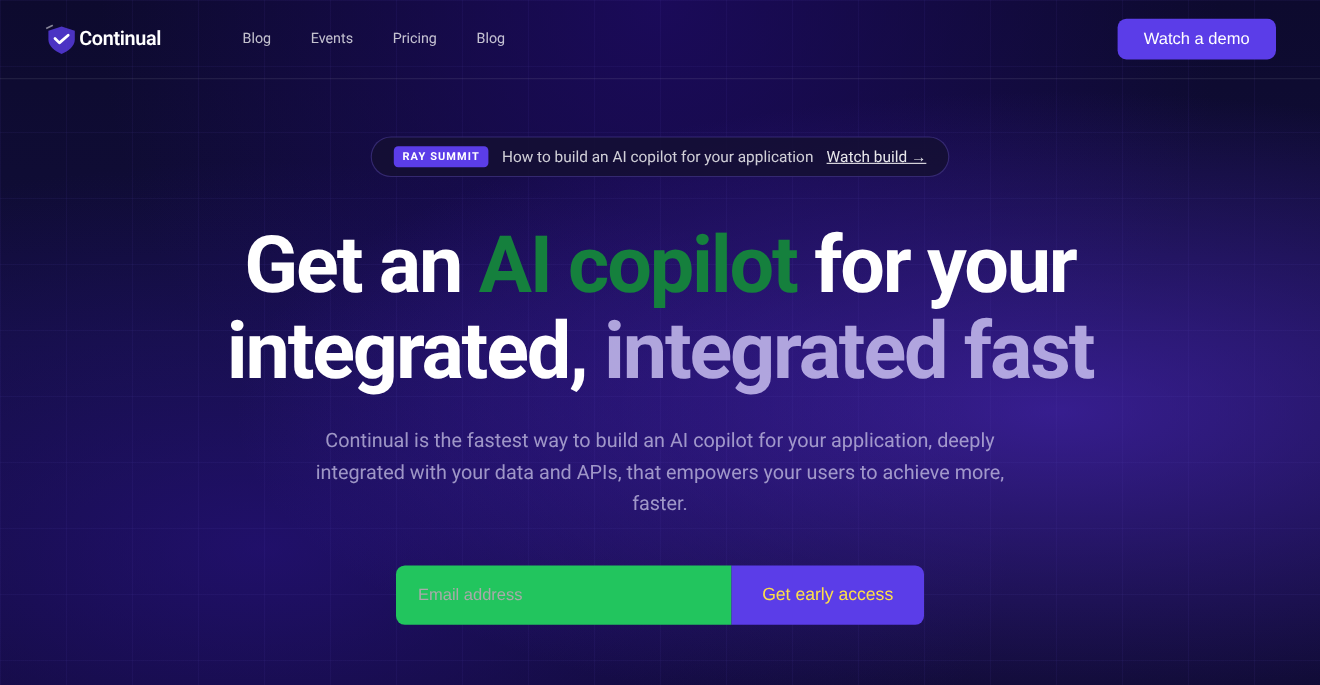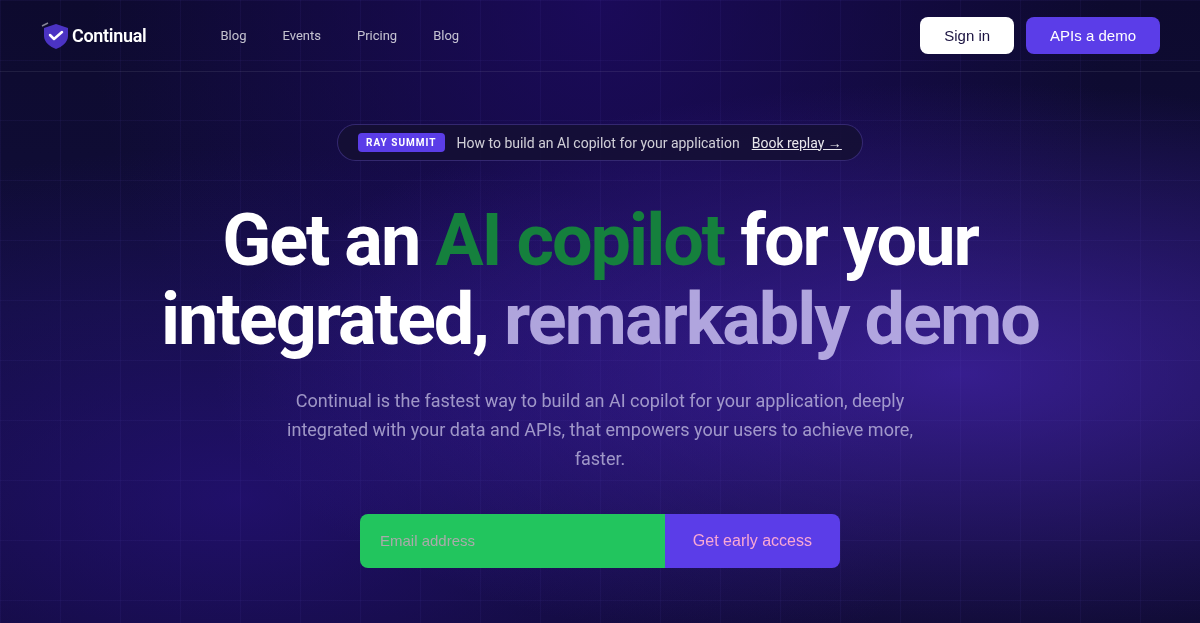--- a/index.html
+++ b/index.html
@@ -226,21 +226,21 @@
     }
 
     .email-input::placeholder {
       color: #aaa;
     }
 
     .btn-early-access {
       height: 54px;
       padding: 0 28px;
       background: #5b3de8;
-      color: #f9a8d4;
+      color: #fde047;
       border: none;
       border-radius: 0 8px 8px 0;
       font-size: 16px;
       font-weight: 500;
       cursor: pointer;
       white-space: nowrap;
     }
   </style>
 </head>
 <body>
@@ -261,36 +261,35 @@
 
     <div class="nav-links">
       <a class="nav-link" href="#">Blog</a>
       <a class="nav-link" href="#">Events</a>
       <a class="nav-link" href="#">Pricing</a>
       <a class="nav-link" href="#">Blog</a>
     </div>
   </div>
 
   <div class="nav-right">
-    <button class="btn-signin">Sign in</button>
-    <button class="btn-demo">APIs a demo</button>
+    <button class="btn-demo">Watch a demo</button>
   </div>
 </nav>
 
 <section class="hero">
   <div class="banner">
     <span class="banner-badge">RAY SUMMIT</span>
     <span class="banner-text">How to build an AI copilot for your application</span>
-    <span class="banner-link">Book replay →</span>
+    <span class="banner-link">Watch build →</span>
   </div>
 
   <h1 class="headline">
     <span class="headline-white">Get an </span><span class="headline-purple">AI copilot</span><span class="headline-white"> for your</span>
     <br>
-    <span class="headline-white">integrated, </span><span class="headline-light">remarkably demo</span>
+    <span class="headline-white">integrated, </span><span class="headline-light">integrated fast</span>
   </h1>
 
   <p class="subtext">Continual is the fastest way to build an AI copilot for your application, deeply integrated with your data and APIs, that empowers your users to achieve more, faster.</p>
 
   <div class="cta-row">
     <input class="email-input" type="email" placeholder="Email address" style="">
     <button class="btn-early-access">Get early access</button>
   </div>
 </section>
 

